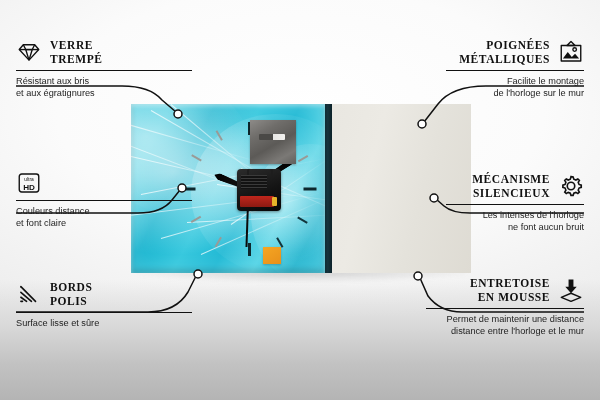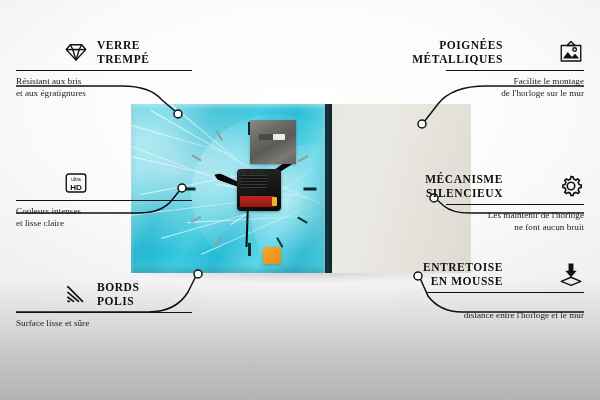--- a/index.html
+++ b/index.html
@@ -93,22 +93,22 @@
   
   .callout{position:absolute;width:215px;}
   .callout.right{text-align:right;}
   .co-head{display:flex;align-items:center;gap:8px;}
   .callout.right .co-head{justify-content:flex-end;}
   .co-title{
     font-family:"Liberation Serif",serif;font-weight:bold;font-size:11.5px;
     letter-spacing:.55px;color:#101010;line-height:1.22;text-transform:uppercase;
   }
   .co-rule{height:1px;background:#111;margin:4px 0 4px;}
-  .co-desc{font-family:Liberation Serif, serif;font-size:9.2px;color:#1d1d1d;line-height:1.32;}
-  .ico{width:26px;height:26px;flex:0 0 26px;display:block;margin-left:47px;}
+  .co-desc{font-family:Liberation Sans, sans-serif;font-size:9.2px;color:#1d1d1d;line-height:1.32;}
+  .ico{width:26px;height:26px;flex:0 0 26px;display:block;}
   .ico svg{display:block;width:26px;height:26px;}
   .connector{position:absolute;left:0;top:0;width:600px;height:400px;pointer-events:none;}
 </style>
 </head>
 <body>
 
 <div class="stage">
   <div class="floor"></div>
 
   <div class="shadow-under"></div>
@@ -241,22 +241,22 @@
           <text x="16" y="14" font-family="Liberation Sans, sans-serif" font-size="6" text-anchor="middle" fill="#111">ultra</text>
           <text x="16" y="24" font-family="Liberation Sans, sans-serif" font-size="10" font-weight="bold" text-anchor="middle" fill="#111">HD</text>
         </svg>
       </span>
       <span class="co-title">
         <br>
       </span>
     </div>
     <div class="co-rule"></div>
     <div class="co-desc">
-      <span>Couleurs intenses</span><br>
-      <span>et lisse claire</span>
+      <span>Couleurs distance</span><br>
+      <span>et font claire</span>
     </div>
   </div>
 
   <div class="callout left" style="left:16px;top:280px;width:176px;">
     <div class="co-head">
       <span class="ico">
         <svg viewBox="0 0 32 32">
             <g stroke="#111" stroke-width="2" stroke-linecap="round">
           <line x1="6" y1="7" x2="24" y2="25"></line>
               <line x1="6" y1="14" x2="19" y2="25"></line>
@@ -310,37 +310,37 @@
         <svg viewBox="0 0 32 32">
             <g fill="none" stroke="#111" stroke-width="2">
           <path d="M16 4.5 l2.6 .5 .9 2.7 2.5 1 2.4-1.4 1.9 1.9 -1.4 2.4 1 2.5 2.7 .9 0 2.6 -2.7 .9 -1 2.5 1.4 2.4 -1.9 1.9 -2.4-1.4 -2.5 1 -.9 2.7 -2.6 0 -.9-2.7 -2.5-1 -2.4 1.4 -1.9-1.9 1.4-2.4 -1-2.5 -2.7-.9 0-2.6 2.7-.9 1-2.5 -1.4-2.4 1.9-1.9 2.4 1.4 2.5-1 .9-2.7 Z"></path>
           <circle cx="16" cy="16" r="4.6"></circle>
         </g>
           </svg>
       </span>
     </div>
     <div class="co-rule" style="margin-left:38px;"></div>
     <div class="co-desc">
-      <span>Les maintenir de l'horloge</span><br>
+      <span>Les intenses de l'horloge</span><br>
       <span>ne font aucun bruit</span>
     </div>
   </div>
 
-  <div class="callout right" style="left:396px;top:260px;width:188px;">
+  <div class="callout right" style="left:396px;top:276px;width:188px;">
     <div class="co-head">
       <span class="co-title">
         <span>ENTRETOISE</span><br>
         <span>EN MOUSSE</span>
       </span>
       <span class="ico">
         <svg viewBox="0 0 32 32">
           <path d="M13 3 h6 v9 h4 l-7 8 -7-8 h4 Z" fill="#111"></path>
           <path d="M16 20 L28 25 L16 30 L4 25 Z" fill="none" stroke="#111" stroke-width="1.7" stroke-linejoin="round"></path>
         </svg>
       </span>
     </div>
     <div class="co-rule" style="margin-left:30px;"></div>
     <div class="co-desc">
-      <br>
+      <span>Permet de maintenir une distance</span><br>
       <span>distance entre l'horloge et le mur</span>
     </div>
   </div>
 </div>
 
 </body></html>

